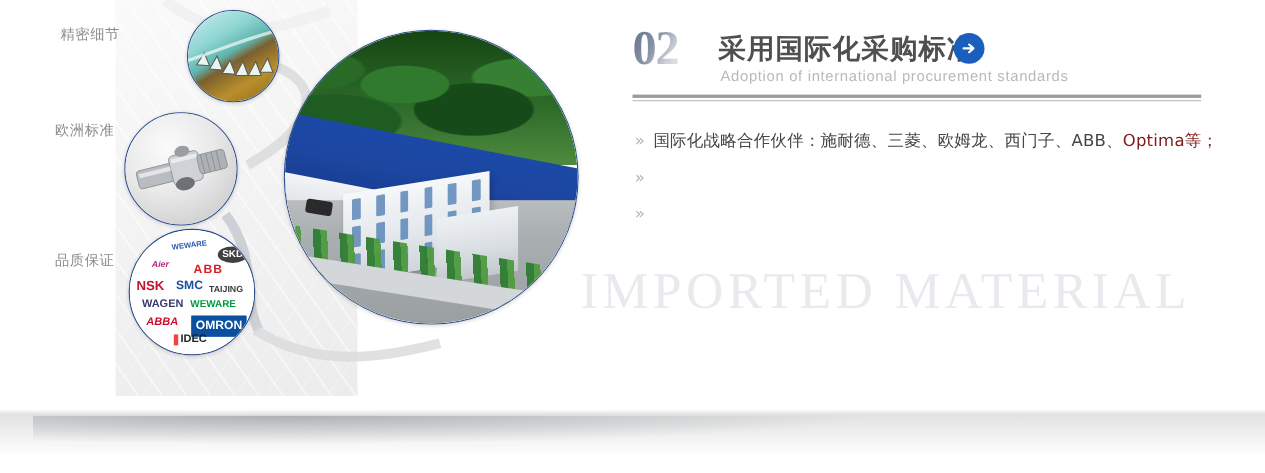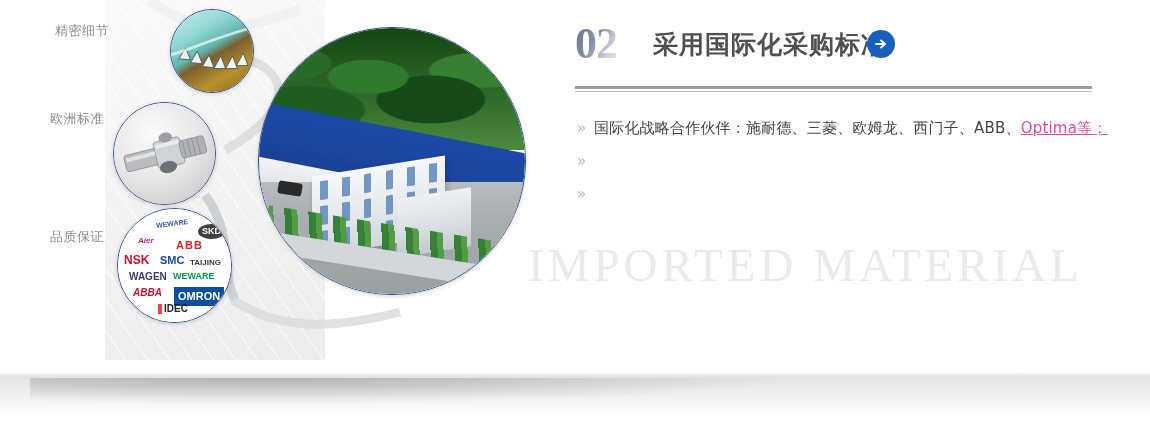--- a/index.html
+++ b/index.html
@@ -159,21 +159,21 @@
   .bullet-row{ display:flex; align-items:flex-start; margin-bottom:13px; }
   .bullet-mark{
     color:#b5b5b5; font-size:15px; line-height:20px; width:17px;
     flex:0 0 17px; font-family:"DejaVu Sans", sans-serif;
   }
   .bullet-text{
     font-size:15px; line-height:20px; color:#454545;
     font-family:"DejaVu Sans","Liberation Sans",sans-serif;
     letter-spacing:.2px; white-space:nowrap;
   }
-  .hl{ color:#ec4899;text-decoration:underline; }
+  .hl{ color:#7f1d1d; }
 
   #watermark{
     position:absolute; left:528px; top:238px;
     font-family:"Liberation Serif","DejaVu Serif", serif;
     font-size:47px; color:#e8eaee; letter-spacing:4px; white-space:nowrap;
   }
 
   #bottom-shadow{
     position:absolute; left:0; top:372px; width:1150px; height:58px;
     background: linear-gradient(180deg, rgba(0,0,0,0) 0%, rgba(120,124,128,.22) 8%, rgba(255,255,255,0) 75%);
@@ -293,20 +293,21 @@
   <div id="right-panel">
 
     <div id="header-row">
       <div id="num-02">02</div>
       <div id="title-zh">采用国际化采购标准</div>
       <div id="arrow-badge">
         <svg width="16" height="16" viewBox="0 0 16 16" aria-hidden="true">
           <path d="M3 8 h8 M8 4.5 L12 8 L8 11.5" stroke="#ffffff" stroke-width="1.9" fill="none" stroke-linecap="round" stroke-linejoin="round"></path>
         </svg>
       </div>
+      <div id="title-en">Adoption of international procurement standards</div>
       <div id="divider">
         <div class="l1"></div>
           <div class="l2"></div>
       </div>
     </div>
 
     <div id="bullets">
 
       <div class="bullet-row">
         <span class="bullet-mark">»</span>

